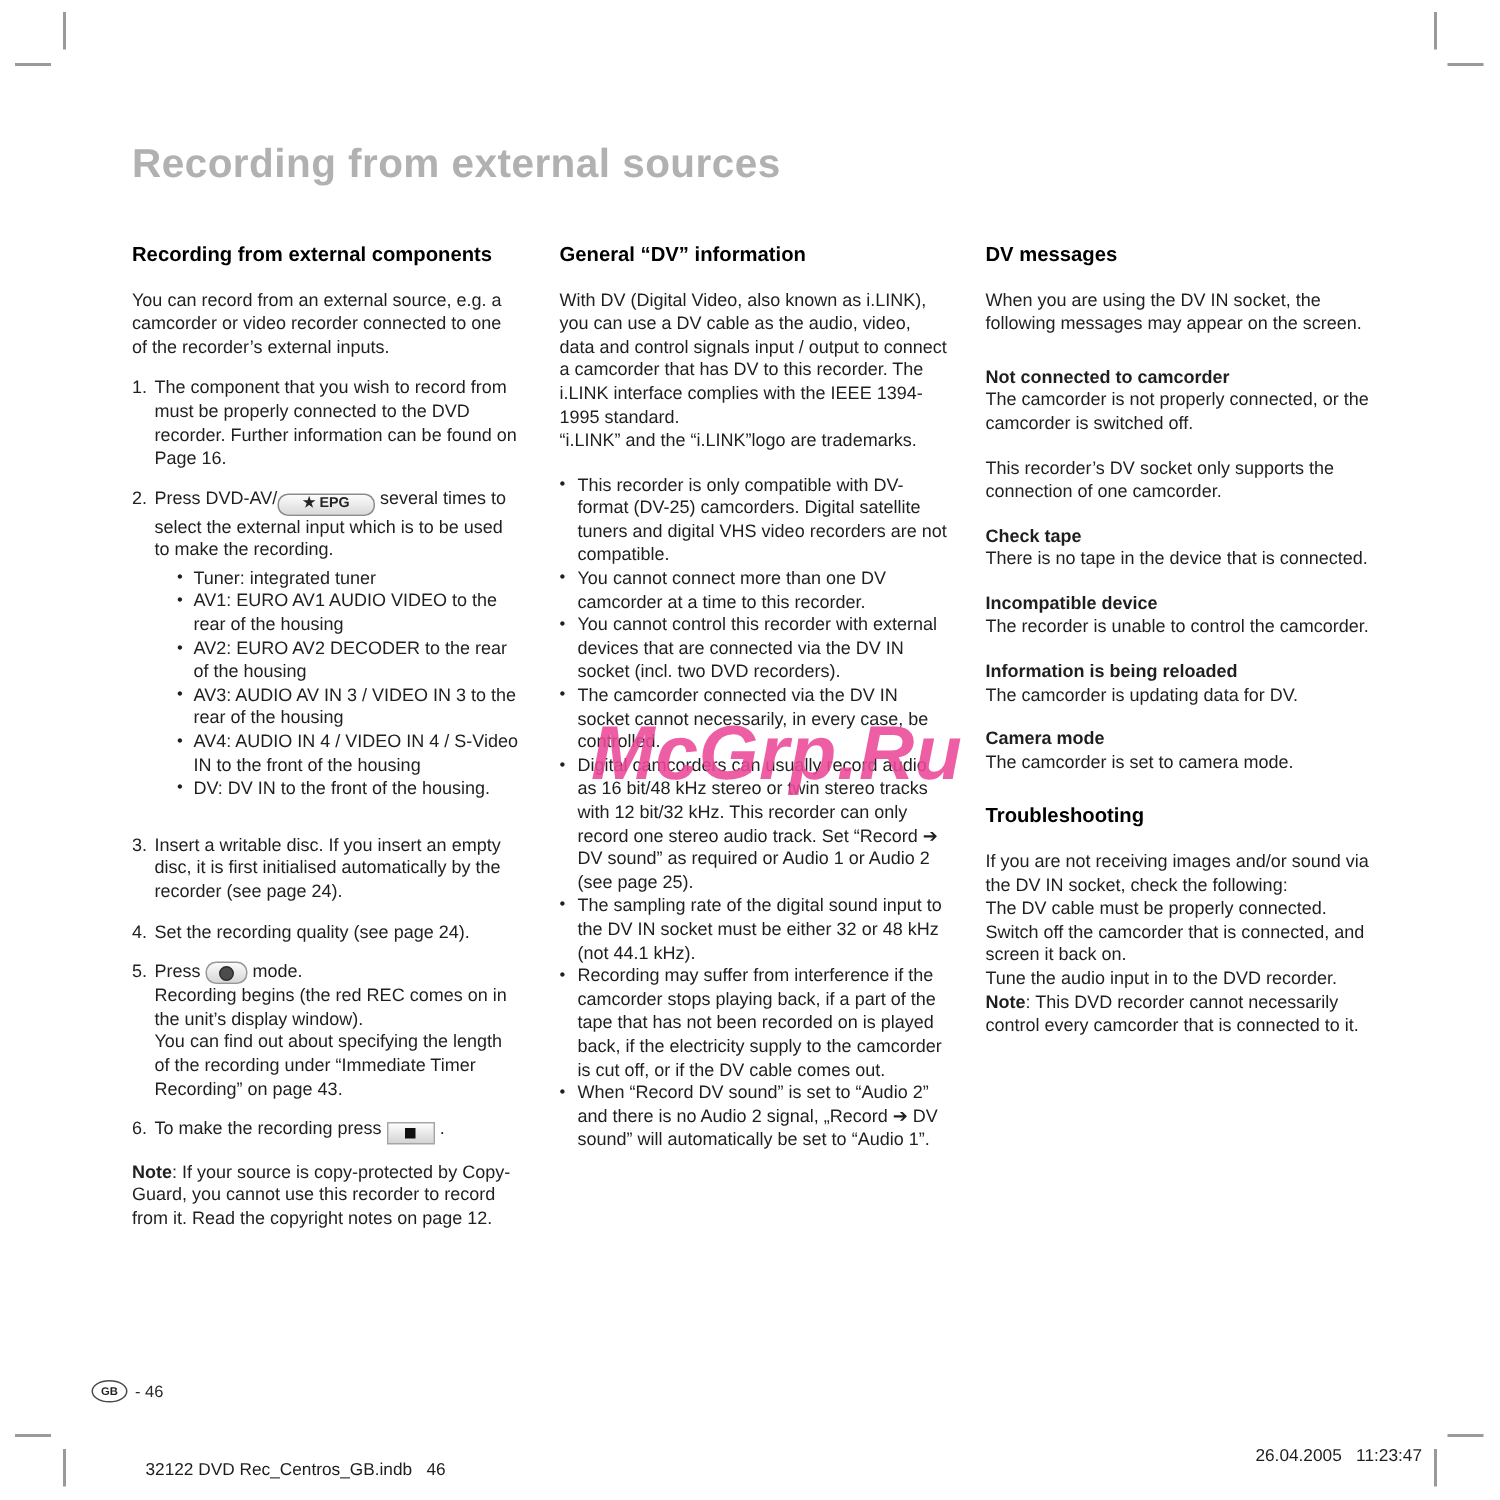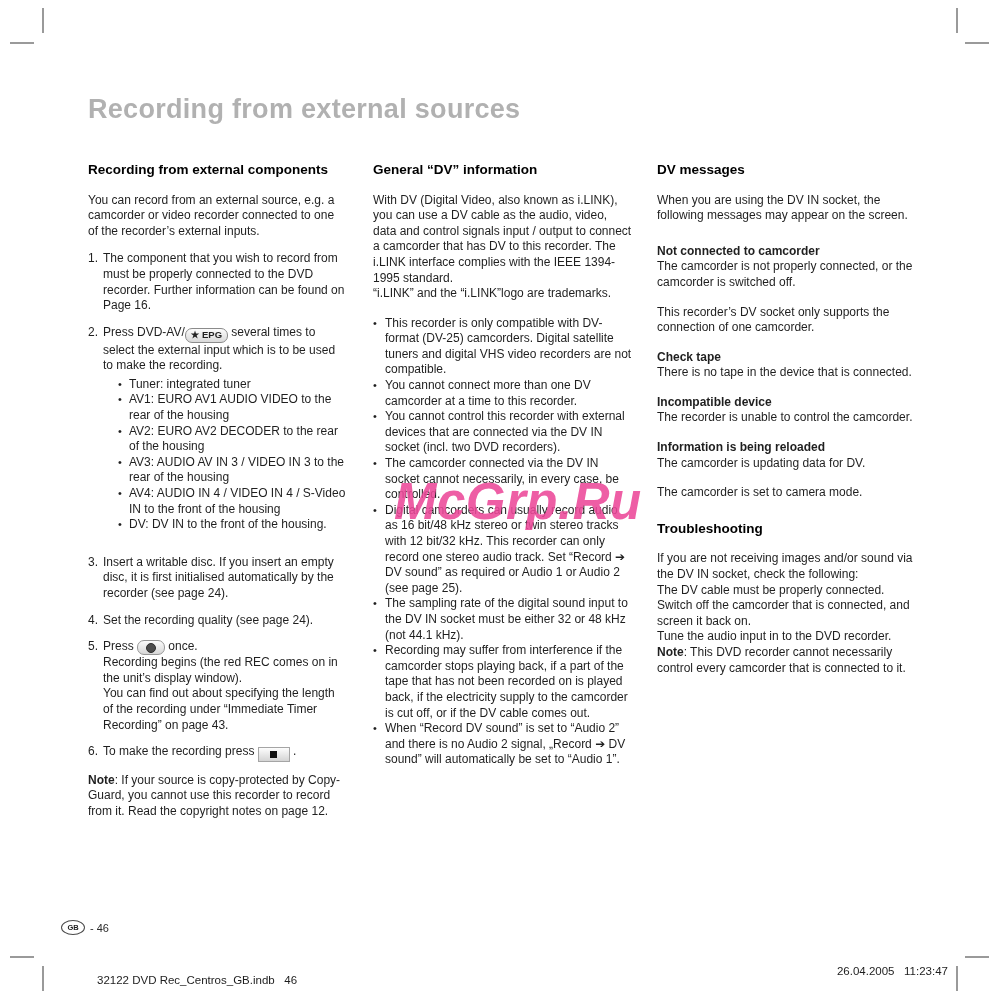--- a/index.html
+++ b/index.html
@@ -22,21 +22,21 @@
   .step{display:flex;margin:0 0 11px 0;}
   .step .num{width:15px;flex-shrink:0;}
   .step .sbody{flex:1;}
 
   ul.bullets{list-style:none;margin:3px 0 11px 15px;padding:0;}
   ul.bullets li{position:relative;padding-left:11px;}
   ul.bullets li::before{content:"•";position:absolute;left:0;top:0;font-size:11px;}
   .col2 ul.bullets{margin:14px 0 0 0;}
   .col2 ul.bullets li{padding-left:12px;margin:0;}
 
-  .key-epg{display:inline-block;height:13px;line-height:12px;padding:0 5px;vertical-align:-2px;
+  .key-epg{display:inline-block;height:13px;line-height:12px;padding:0 16px;vertical-align:-2px;
            border:1px solid #8b8b8b;border-radius:7px;background:linear-gradient(#fcfcfc,#d9d9d9);
            font-size:9.5px;font-weight:bold;color:#222;}
   .key-rec{display:inline-flex;align-items:center;justify-content:center;width:26px;height:13px;
            vertical-align:-2.5px;border:1px solid #979797;border-radius:7px;
            background:linear-gradient(#fbfbfb,#d7d7d7);}
   .rec-dot{width:8px;height:8px;border-radius:50%;background:#4c4c4c;border:1px solid #2e2e2e;}
   .key-stop{display:inline-flex;align-items:center;justify-content:center;width:30px;height:13px;
             vertical-align:-2.5px;border:1px solid #a5a5a5;
             background:linear-gradient(#fdfdfd,#d4d4d4);}
   .stop-sq{width:7px;height:7px;background:#101010;}
@@ -105,21 +105,21 @@
     <div class="step">
       <span class="num">4.</span>
       <div class="sbody">Set the recording quality (see page 24).</div>
     </div>
 
     <div class="step">
       <span class="num">5.</span>
       <div class="sbody">
         <div><span>Press </span><span class="key-rec">
               <span class="rec-dot"></span>
-            </span><span> once.</span></div>
+            </span><span> mode.</span></div>
         <div>Recording begins (the red REC comes on in the unit’s display window).</div>
         <div>You can find out about specifying the length of the recording under “Immediate Timer Recording” on page 43.</div>
       </div>
     </div>
 
     <div class="step">
       <span class="num">6.</span>
       <div class="sbody">
         <span>To make the recording press </span><span class="key-stop">
             <span class="stop-sq"></span>
@@ -163,20 +163,21 @@
     </div>
     <div class="msg">
       <div class="mt">Incompatible device</div>
       <div>The recorder is unable to control the camcorder.</div>
     </div>
     <div class="msg">
       <div class="mt">Information is being reloaded</div>
       <div>The camcorder is updating data for DV.</div>
     </div>
     <div class="msg">
+      <div class="mt">Camera mode</div>
       <div>The camcorder is set to camera mode.</div>
     </div>
 
     <h2 class="sec-h trouble-h">Troubleshooting</h2>
     <div>If you are not receiving images and/or sound via the DV IN socket, check the following:</div>
     <div>The DV cable must be properly connected.</div>
     <div>Switch off the camcorder that is connected, and screen it back on.</div>
     <div>Tune the audio input in to the DVD recorder.</div>
 
     <p class="note"><b>Note</b><span>: This DVD recorder cannot necessarily control every camcorder that is connected to it.</span></p>

